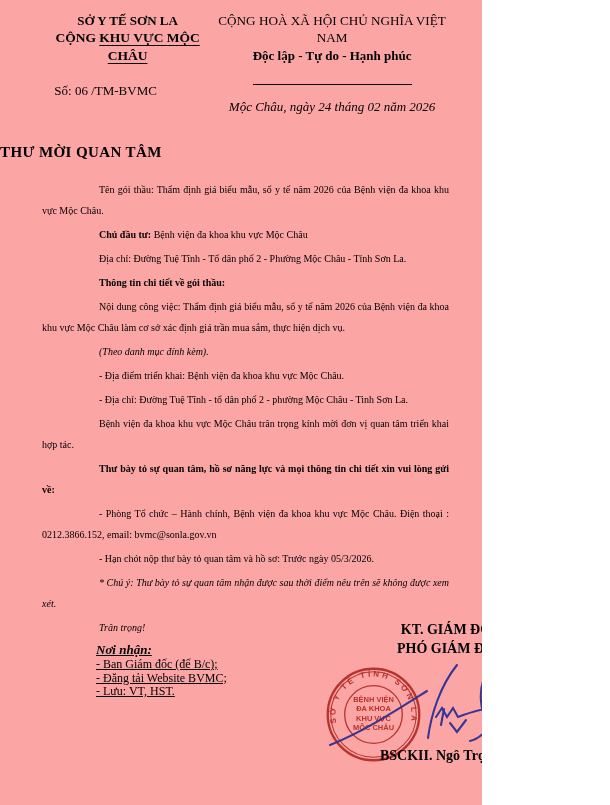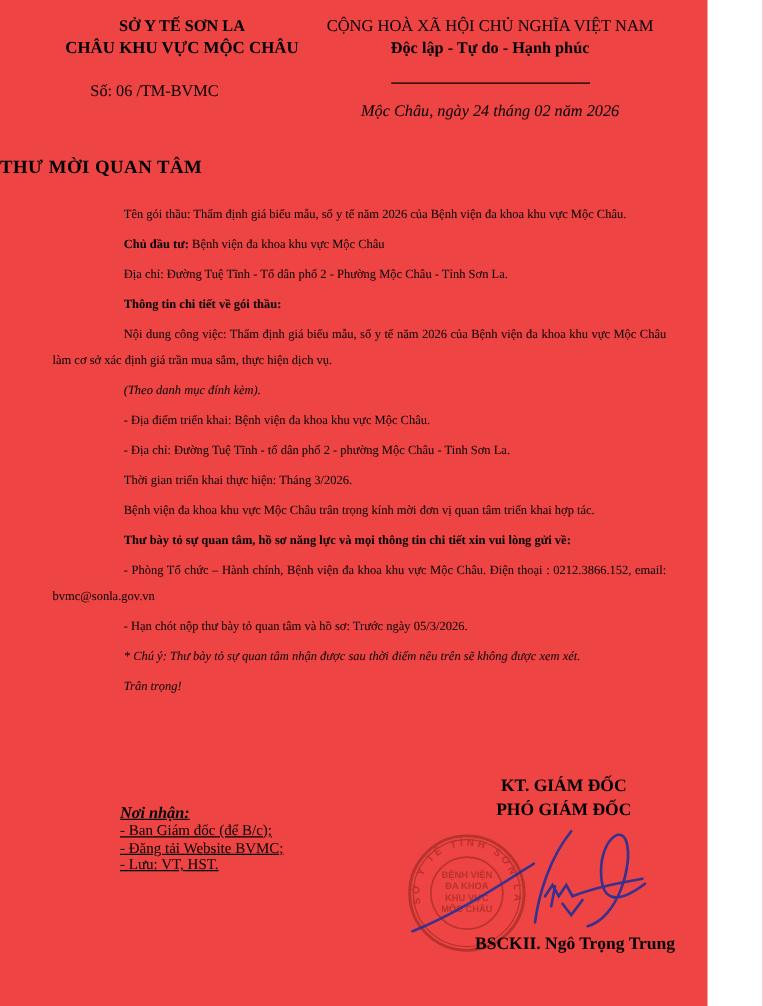--- a/index.html
+++ b/index.html
@@ -1,35 +1,35 @@
 <!DOCTYPE html>
 <html><head>
 <meta charset="utf-8">
 <style>
   * { margin: 0; padding: 0; box-sizing: border-box; }
   html, body { background: #ffffff; }
   .page {
     position: relative;
-    width: 566px;
+    width: 482px;
     height: 805px;
-    background: #ef4444;
+    background: #fca5a5;
     color: #000000;
     font-family: "Liberation Serif", "DejaVu Serif", serif;
     overflow: hidden;
   }
   
   .header {
     display: flex;
     padding: 12px 33px 0 40px;
   }
   .hdr-left  { width: 230px; text-align: center; }
   .hdr-right { width: 307px; text-align: center; }
   .hl1 { font-size: 13px;   font-weight: bold; line-height: 17px; }
   .hl2 { font-size: 13.5px; font-weight: bold; line-height: 18px; }
-  .hl2 .ul-name { text-underline-offset: 3px; }
+  .hl2 .ul-name { text-decoration: underline; text-underline-offset: 3px; }
   .doc-number { font-size: 13px; line-height: 17px; margin-top: 17px; transform: translateX(-22px); text-align: center; }
   .hr1 { font-size: 13.2px; font-weight: normal; line-height: 17px; }
   .hr2 { font-size: 13px;   font-weight: bold; line-height: 18px; display: inline-block;
          border-bottom: 1px solid #000; padding-bottom: 19px; }
   .date-line { font-size: 13px; font-style: italic; line-height: 17px; margin-top: 13px; }
   
   .title {
     margin-top: 27px;
     font-size: 15px;
     font-weight: bold;
@@ -94,42 +94,41 @@
   }
 </style>
 </head>
 <body>
 
 <div class="page">
 
   <div class="header">
     <div class="hdr-left">
       <div class="hl1">SỞ Y TẾ SƠN LA</div>
-      <div class="hl2"><span>CHÂU </span><span class="ul-name">KHU VỰC MỘC CHÂU</span></div>
+      <div class="hl2"><span>CỘNG </span><span class="ul-name">KHU VỰC MỘC CHÂU</span></div>
       <div class="doc-number">Số: 06 /TM-BVMC</div>
     </div>
     <div class="hdr-right">
       <div class="hr1">CỘNG HOÀ XÃ HỘI CHỦ NGHĨA VIỆT NAM</div>
       <div><span class="hr2">Độc lập - Tự do - Hạnh phúc</span></div>
       <div class="date-line">Mộc Châu, ngày 24 tháng 02 năm 2026</div>
     </div>
   </div>
 
   <div class="title">THƯ MỜI QUAN TÂM</div>
 
   <div class="body">
     <p>Tên gói thầu: Thẩm định giá biểu mẫu, sổ y tế năm 2026 của Bệnh viện đa khoa khu vực Mộc Châu.</p>
     <p><span class="b">Chủ đầu tư:</span><span> Bệnh viện đa khoa khu vực Mộc Châu</span></p>
     <p>Địa chỉ: Đường Tuệ Tĩnh - Tổ dân phố 2 - Phường Mộc Châu - Tỉnh Sơn La.</p>
     <p class="b">Thông tin chi tiết về gói thầu:</p>
     <p>Nội dung công việc: Thẩm định giá biểu mẫu, sổ y tế năm 2026 của Bệnh viện đa khoa khu vực Mộc Châu làm cơ sở xác định giá trần mua sắm, thực hiện dịch vụ.</p>
     <p class="i">(Theo danh mục đính kèm).</p>
     <p>- Địa điểm triển khai: Bệnh viện đa khoa khu vực Mộc Châu.</p>
     <p>- Địa chỉ: Đường Tuệ Tĩnh - tổ dân phố 2 - phường Mộc Châu - Tinh Sơn La.</p>
-    <p>Thời gian triển khai thực hiện: Tháng 3/2026.</p>
     <p>Bệnh viện đa khoa khu vực Mộc Châu trân trọng kính mời đơn vị quan tâm triển khai hợp tác.</p>
     <p class="b">Thư bày tỏ sự quan tâm, hồ sơ năng lực và mọi thông tin chi tiết xin vui lòng gửi về:</p>
     <p>- Phòng Tổ chức – Hành chính, Bệnh viện đa khoa khu vực Mộc Châu. Điện thoại : 0212.3866.152, email: bvmc@sonla.gov.vn</p>
     <p>- Hạn chót nộp thư bày tỏ quan tâm và hồ sơ: Trước ngày 05/3/2026.</p>
     <p class="i">* Chú ý: Thư bày tỏ sự quan tâm nhận được sau thời điểm nêu trên sẽ không được xem xét.</p>
     <p class="i closing">Trân trọng!</p>
   </div>
 
   <div class="recipients">
     <div class="label">Nơi nhận:</div>

